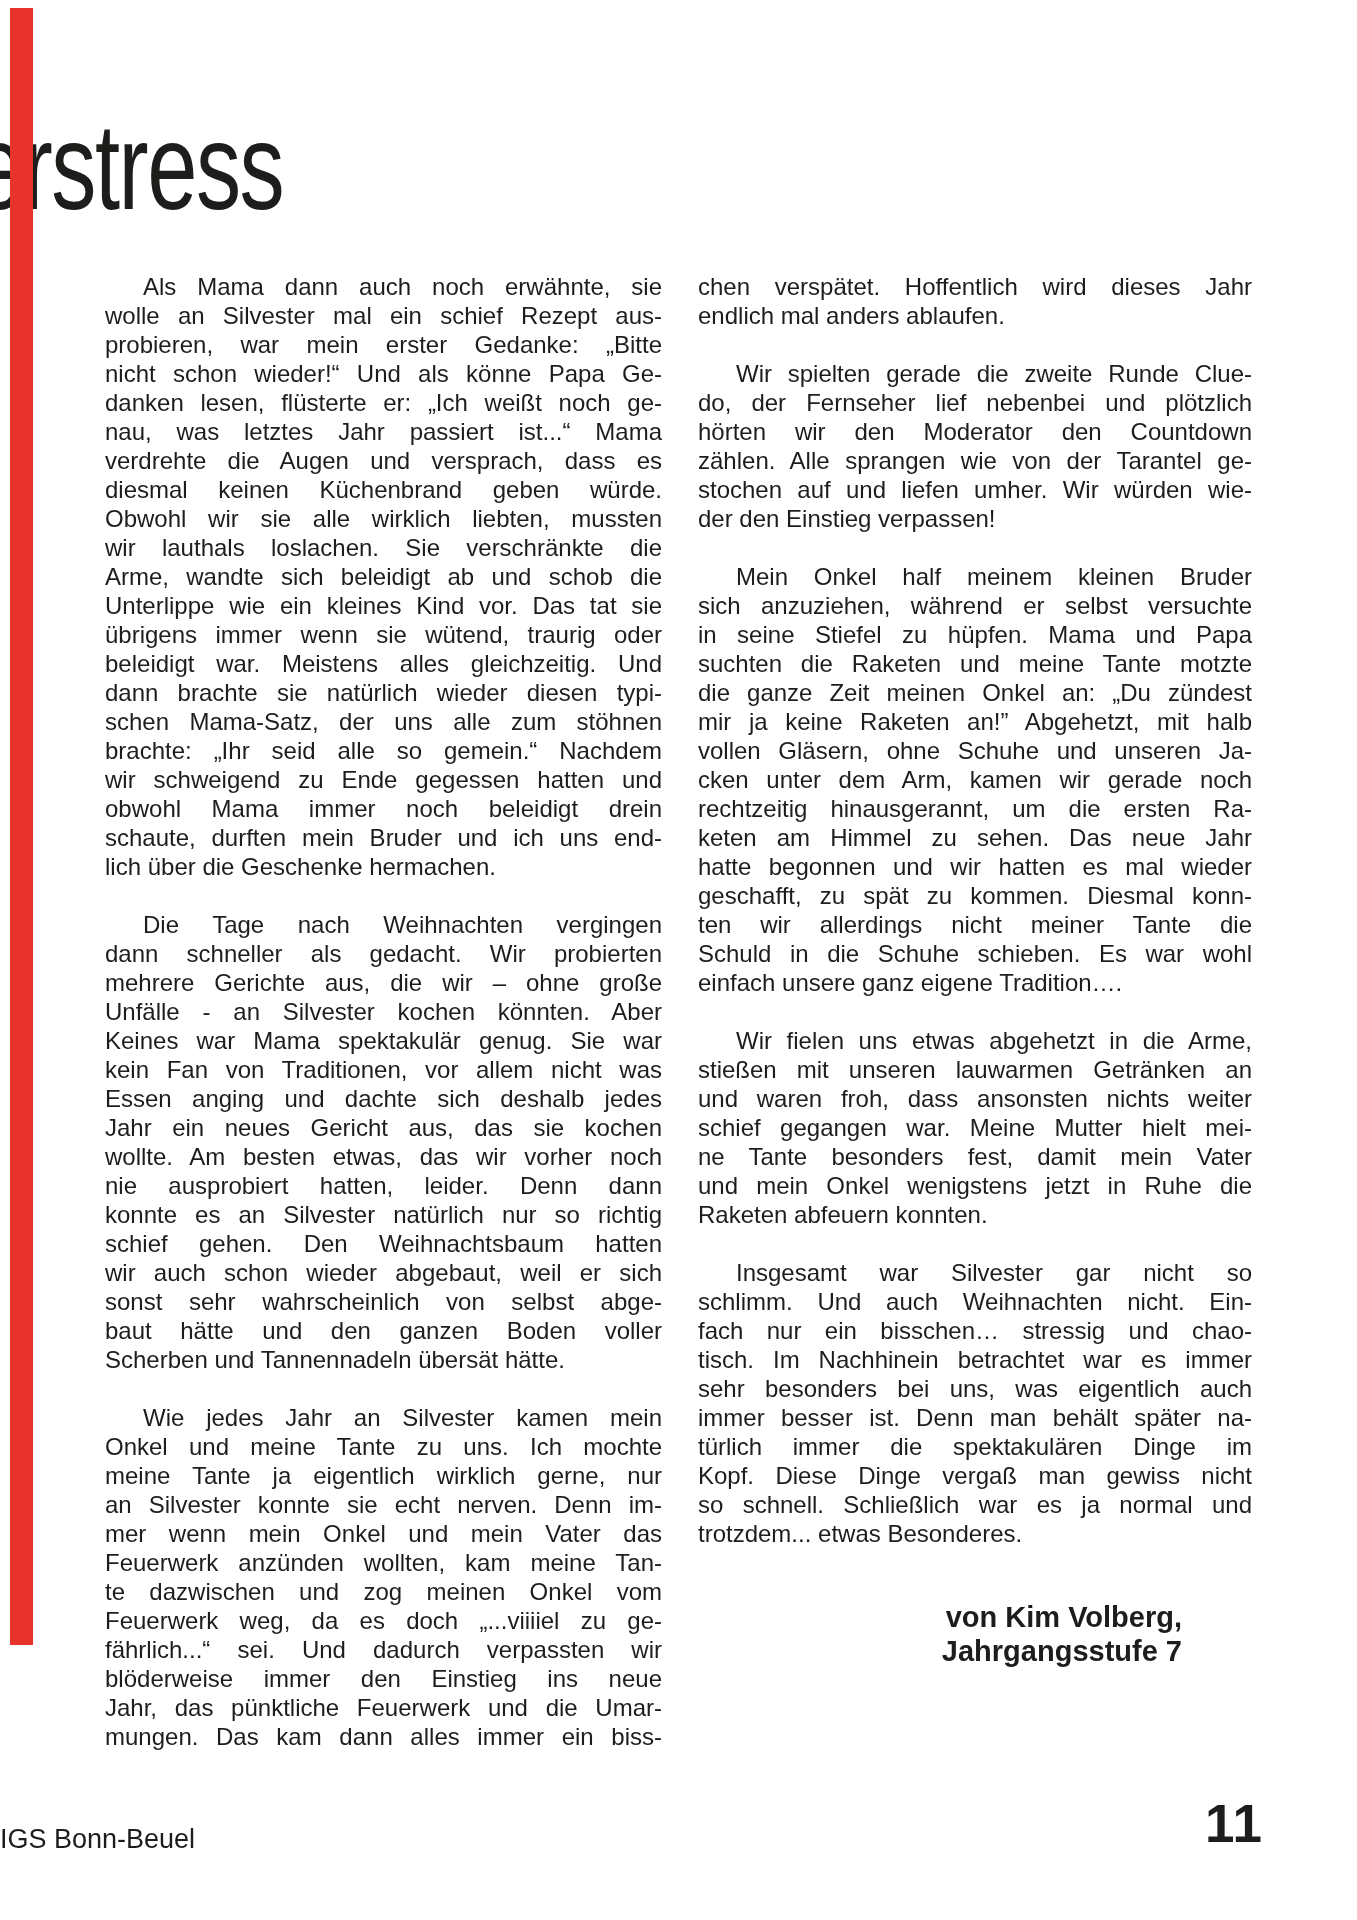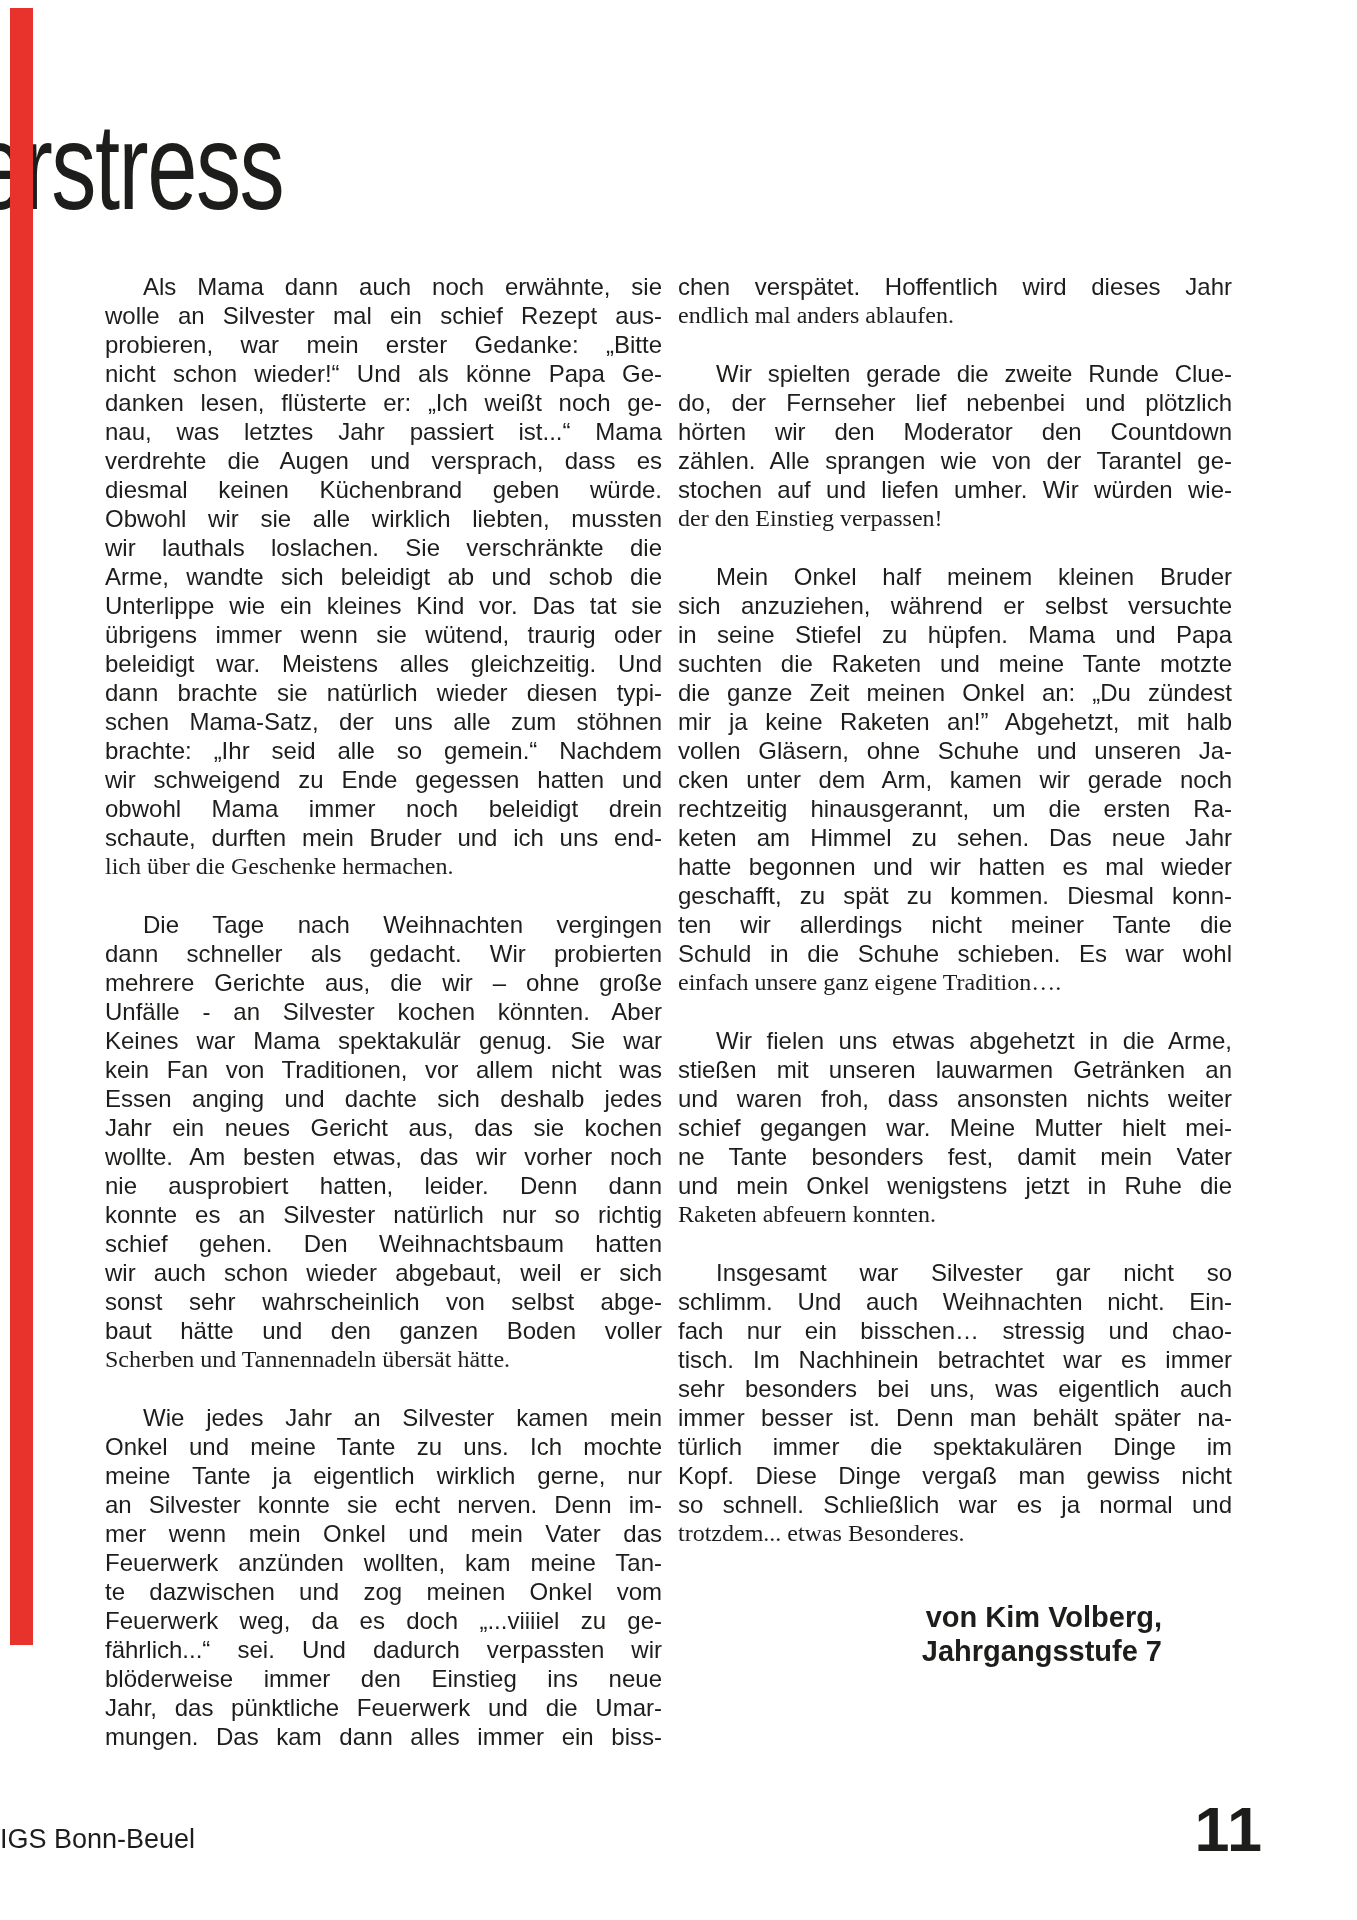--- a/index.html
+++ b/index.html
@@ -21,46 +21,46 @@
     font-size:122px; line-height:1.0;
     letter-spacing:-2px;
     transform:scaleX(0.74);
     transform-origin:left top;
     white-space:nowrap;
     z-index:1;
     color:#1d1d1b;
   }
   .body-columns {
     position:absolute; left:105px; top:272px;
-    display:flex; gap:16px;
+    display:flex; gap:36px;
     z-index:2;
   }
   .col { width:557px; }
   .col.col2 { width:554px; }
   .para {
     margin:0 0 29px 0;
     font-size:24px; line-height:29px;
   }
   .line { text-align:justify; text-align-last:justify; }
-  .line.last { text-align-last:left;font-family:Liberation Serif, serif; }
+  .line.last { text-align-last:left; }
   .para.indent .line:first-child { text-indent:38px; }
   .author {
     margin-top:52px;
     padding-right:70px;
     text-align:right;
     font-size:29px; line-height:34px;font-weight:bold;
   }
   .footer-school {
     position:absolute; left:0; top:1824px;
     width:1357px; text-align:left;
     font-size:27px;
   }
   .page-number {
     position:absolute; top:1793px; right:94px;
-    font-size:63px; font-weight:bold;
+    font-size:53px; font-weight:bold;
     letter-spacing:1px;
   }
 </style>
 </head>
 <body style="background: rgb(255, 255, 255); color: rgb(29, 29, 27);">
 
 <div class="accent-bar" style="background: rgb(232, 51, 44);"></div>
 
 <h1 class="heading" style="margin:0;font-weight:normal;">erstress</h1>
 

